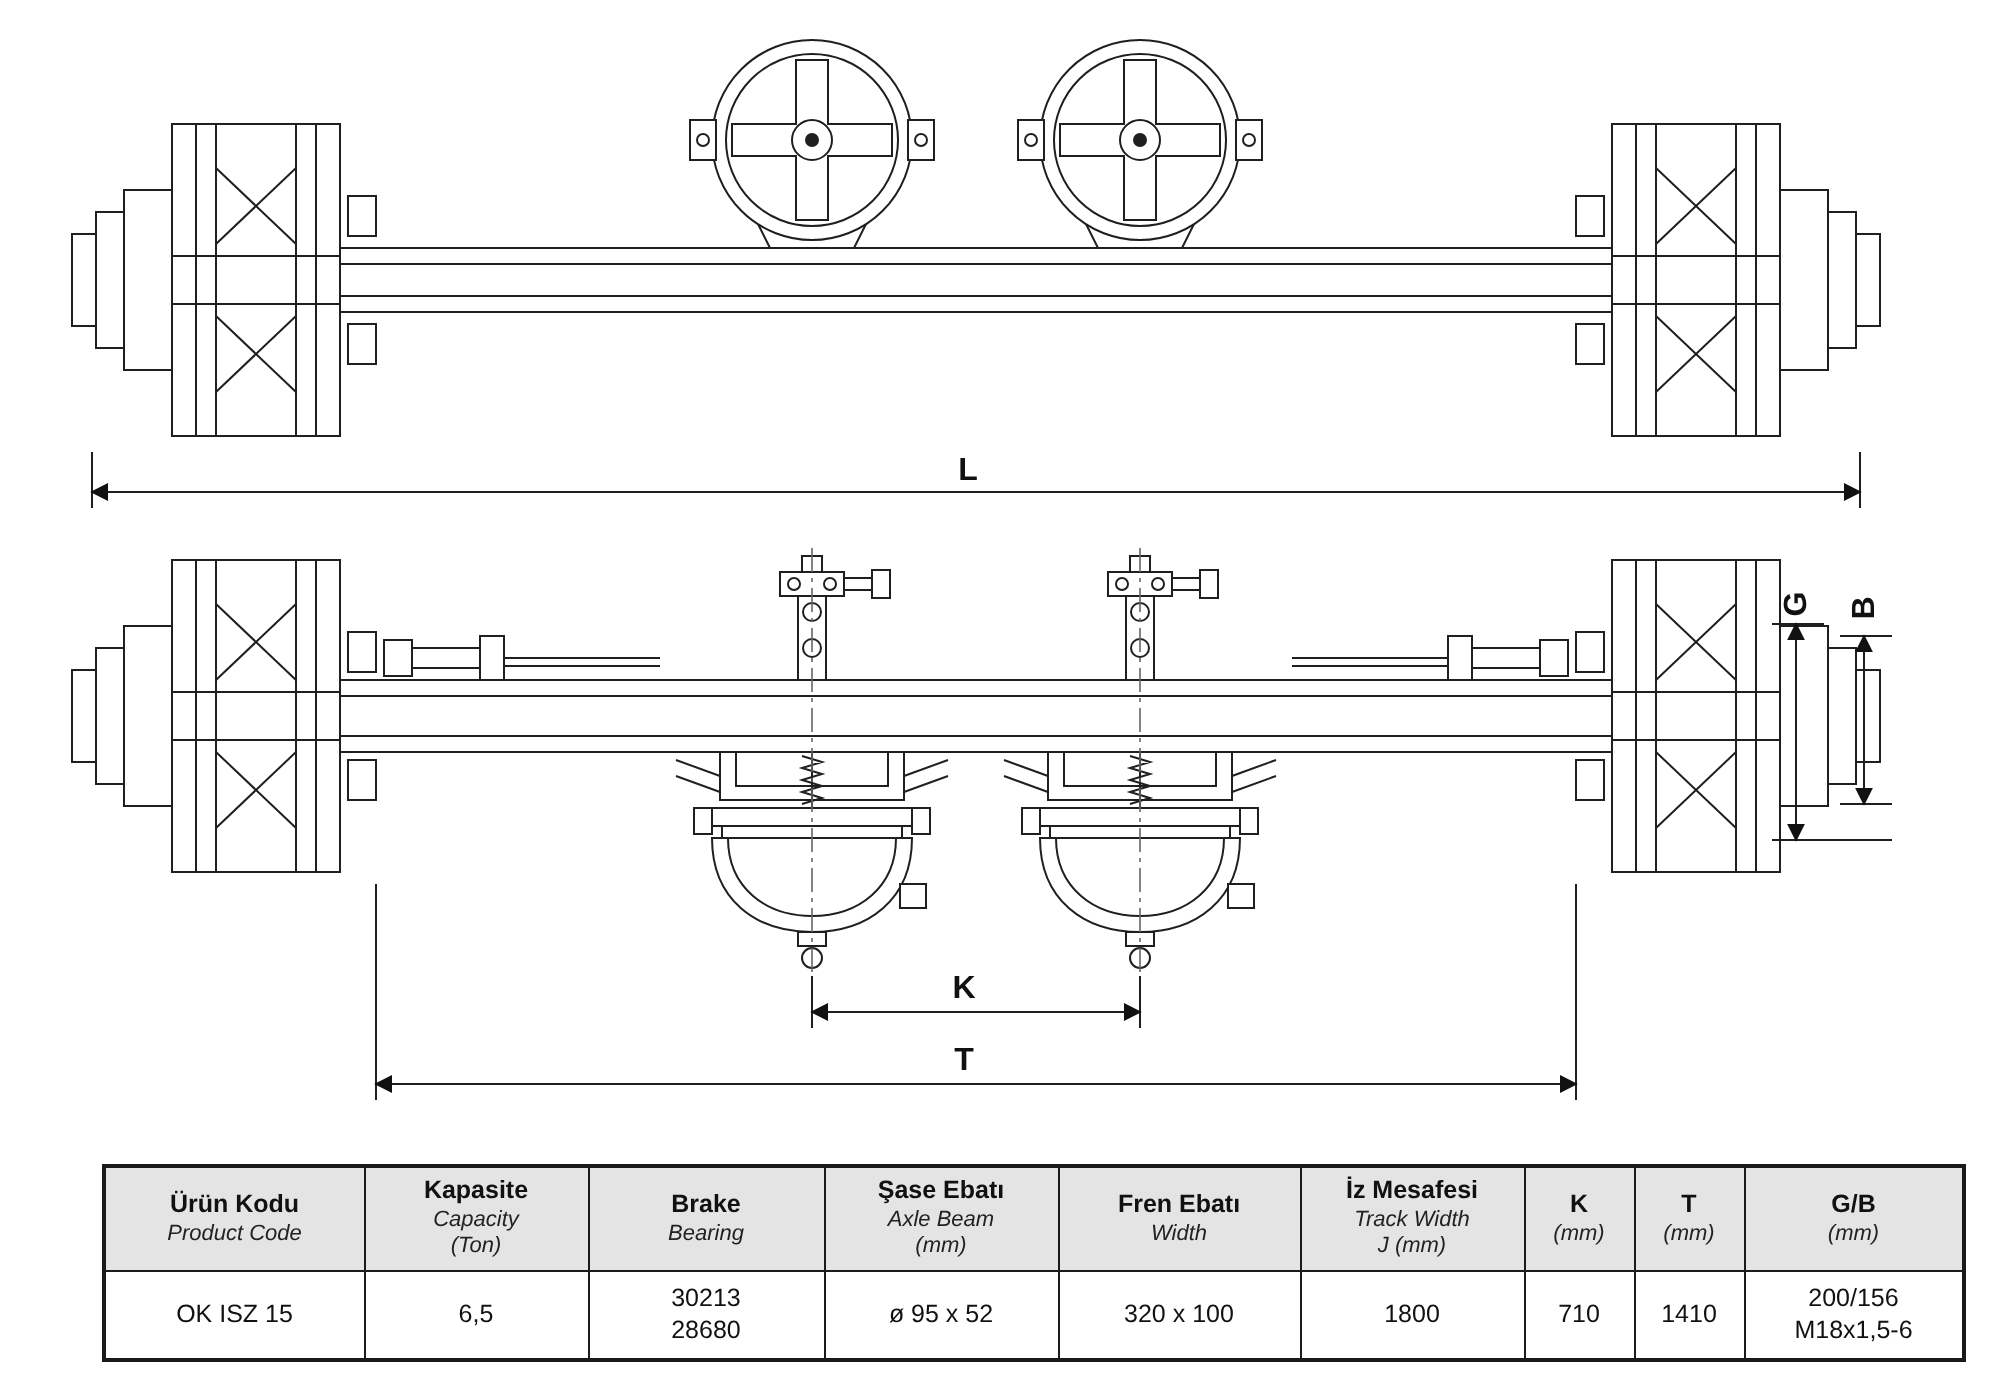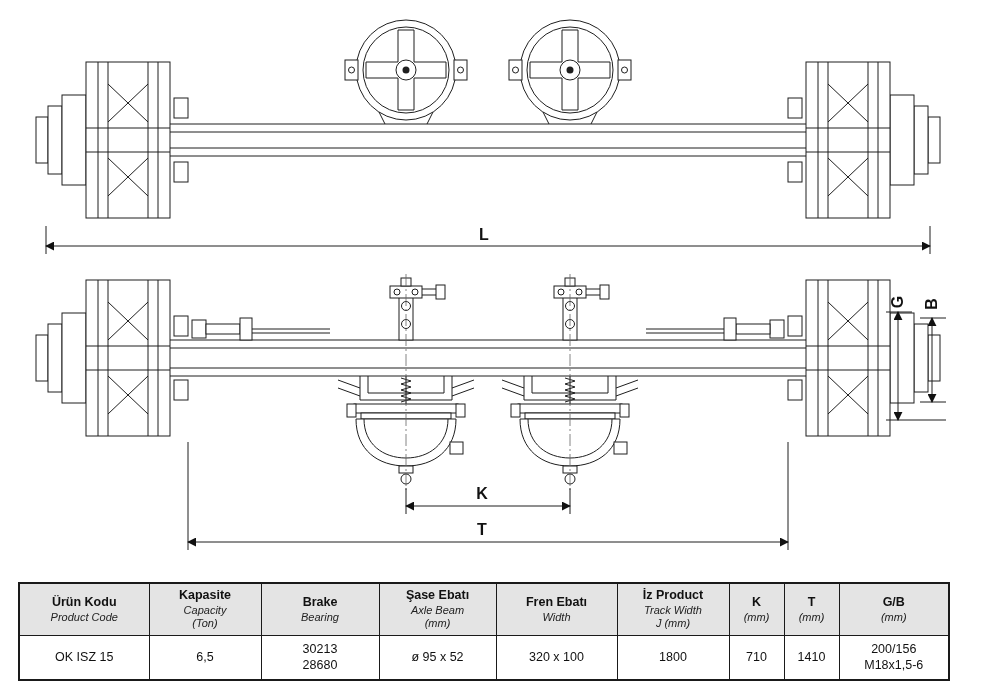--- a/index.html
+++ b/index.html
@@ -15,21 +15,21 @@
   .drawing-wrap { width: 1000px; height: 570px; }
   svg { display: block; }
   svg .ln { stroke: #1f1f1f; stroke-width: 1; }
   svg text.dim {
     font-family: "Liberation Sans", sans-serif;
     font-weight: bold; font-size: 16px; fill: #111;
     text-anchor: middle;
   }
 
   
-  .table-wrap { padding: 12px 35px 0 18px; }
+  .table-wrap { padding: 12px 35px 0 51px; }
   table.spec {
     border-collapse: collapse;
     width: 930px;
     table-layout: fixed;
     border: 2px solid #1a1a1a;
   }
   table.spec th, table.spec td {
     border: 1px solid #1a1a1a;
     text-align: center;
     vertical-align: middle;
@@ -238,21 +238,21 @@
             <div class="ht">Şase Ebatı</div>
             <div class="hs">Axle Beam</div>
             <div class="hs">(mm)</div>
           </th>
           <th>
             <div class="ht">Fren Ebatı</div>
             <div class="hs">Width</div>
             <div class="hs"></div>
           </th>
           <th>
-            <div class="ht">İz Product</div>
+            <div class="ht">İz Mesafesi</div>
             <div class="hs">Track Width</div>
             <div class="hs">J (mm)</div>
           </th>
           <th>
             <div class="ht">K</div>
             <div class="hs">(mm)</div>
             <div class="hs"></div>
           </th>
           <th>
             <div class="ht">T</div>

